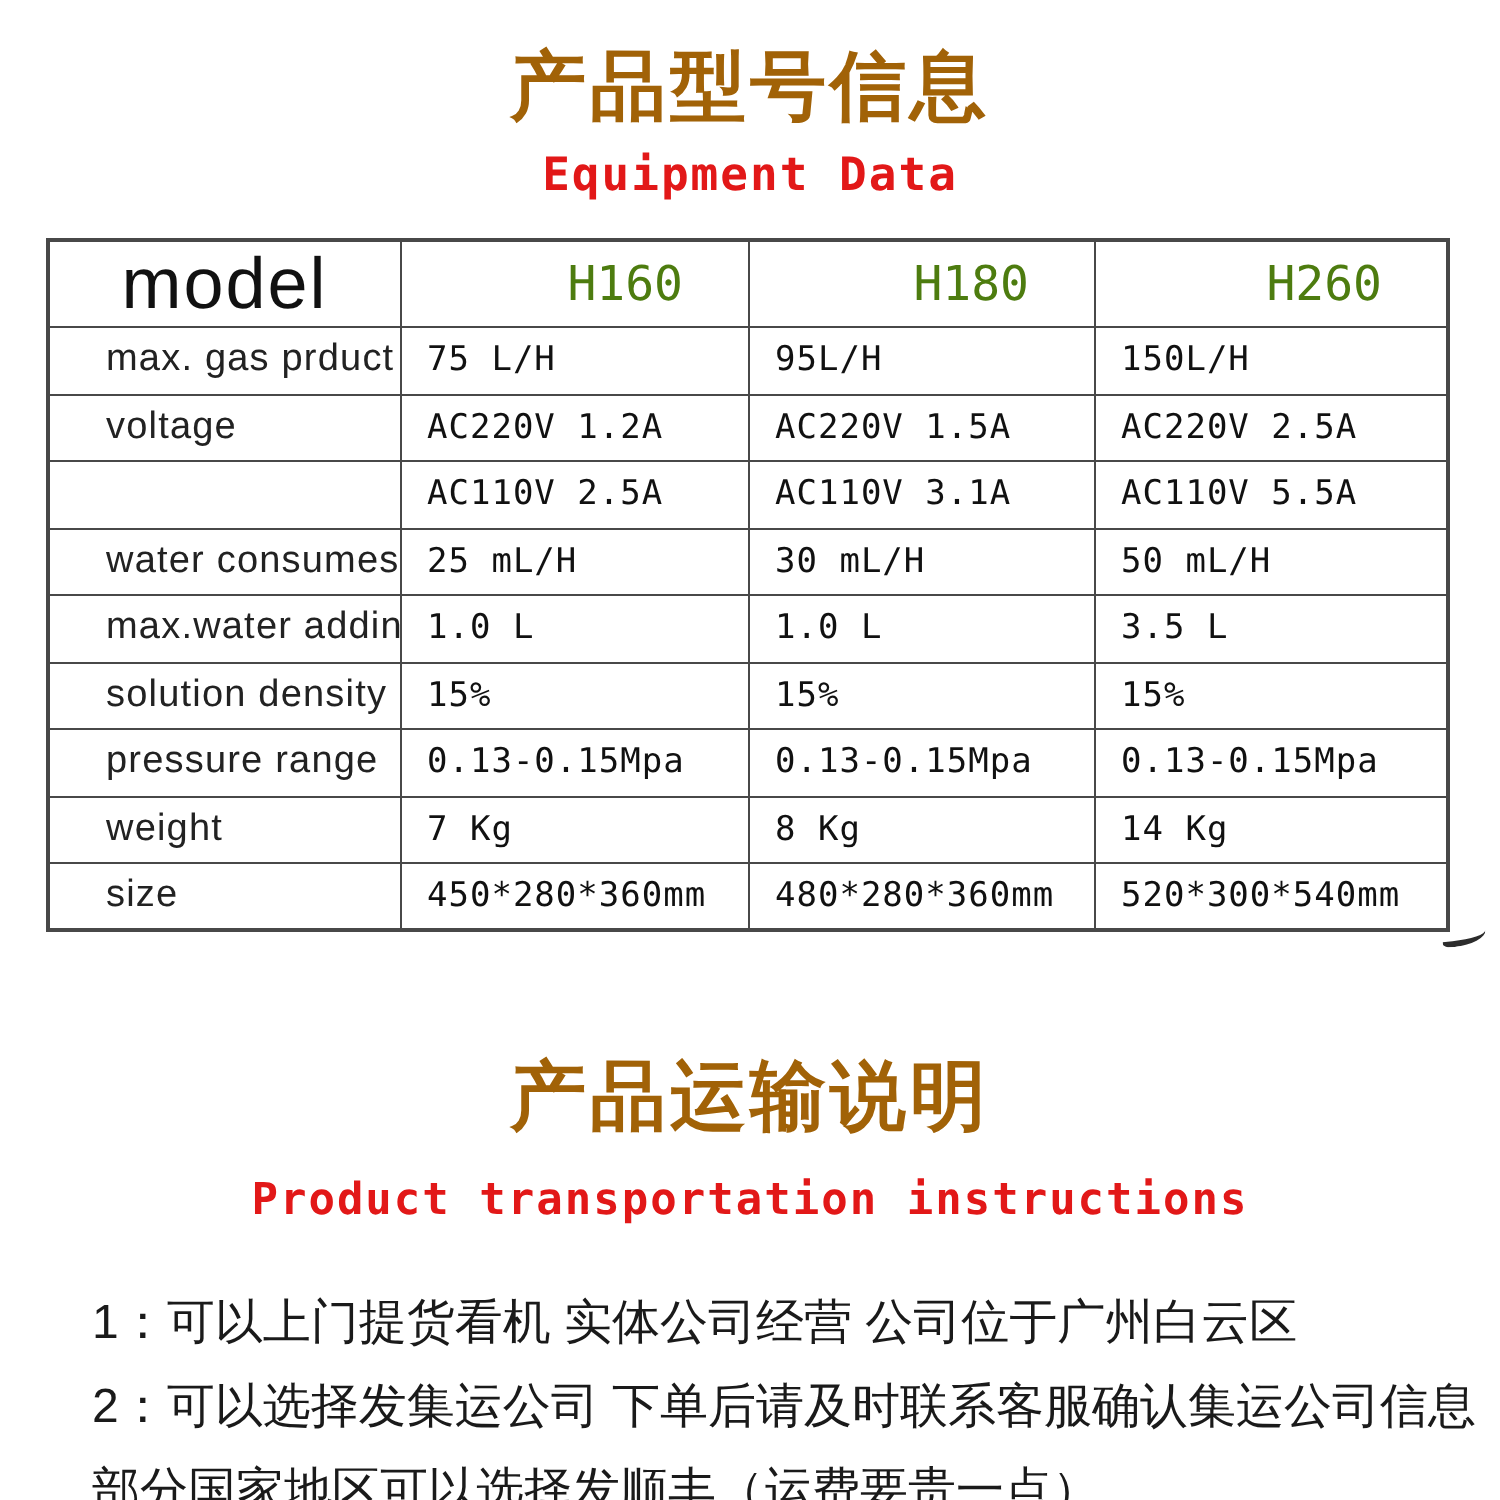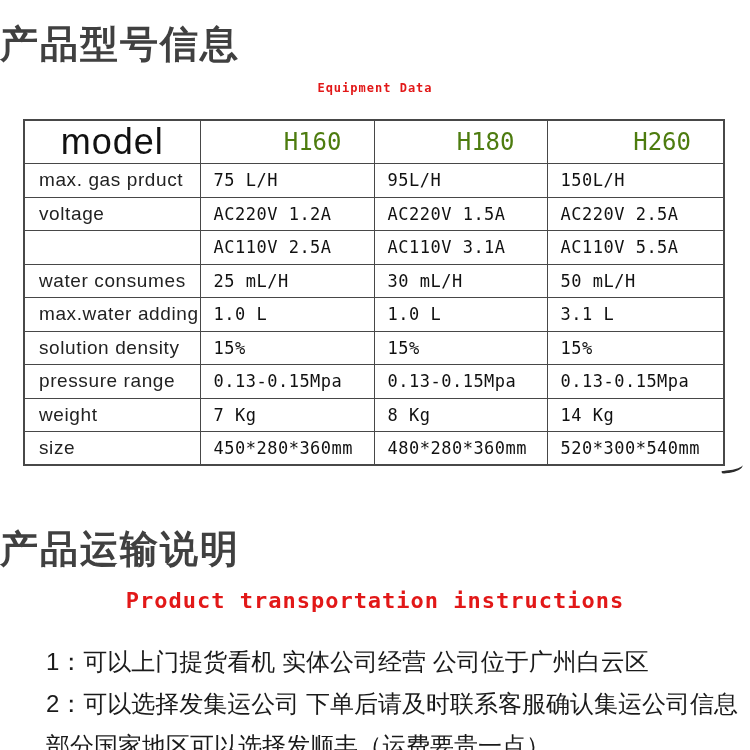--- a/index.html
+++ b/index.html
@@ -5,36 +5,37 @@
   * { margin: 0; padding: 0; box-sizing: border-box; }
   html, body { width: 750px; height: 750px; }
   body {
     background: #ffffff;
     font-family: "Liberation Sans", sans-serif;
     color: #1c1c1c;
     position: relative;
     overflow: hidden;
   }
   .title-cn {
-    color: #404040;
+    text-align: center;
+    color: #a16207;
     font-weight: bold;
     font-size: 38px;
     line-height: 44px;
     letter-spacing: 2px;
     font-family: "Liberation Sans", sans-serif;
   }
   .title-cn.first { margin-top: 22px; }
   .title-cn.second { margin-top: 61px; }
   .title-en {
     text-align: center;
     color: #e21818;
     font-family: "DejaVu Sans Mono", monospace;
     font-weight: bold;
   }
-  .title-en.first { margin-top: 10px; font-size: 12px; line-height: 24px; letter-spacing: 1px; }
+  .title-en.first { margin-top: 10px; font-size: 23px; line-height: 24px; letter-spacing: 1px; }
   .title-en.second { margin-top: 16px; font-size: 22px; line-height: 28px; letter-spacing: 1px; }
 
   table.spec {
     margin: 19px 0 0 23px;
     width: 700px;
     border-collapse: collapse;
     table-layout: fixed;
     border: 2px solid #484848;
   }
   table.spec td {
@@ -53,21 +54,21 @@
     font-family: "Liberation Sans", sans-serif;
   }
   td.model-col {
     text-align: right;
     padding-right: 32px;
     font-size: 24px;
     color: #4d7c0f;
     font-family: "DejaVu Sans Mono", monospace;
   }
   td.row-label {
-    padding-left: 14px;
+    padding-left: 28px;
     font-size: 19px;
     letter-spacing: 0.6px;
     color: #222;
   }
   td.row-value {
     padding-left: 13px;
     font-size: 17px;
     letter-spacing: 0.5px;
     color: #111;
     font-family: "DejaVu Sans Mono", monospace;
@@ -134,21 +135,21 @@
   <tr class="body-row">
     <td class="row-label">water consumes</td>
     <td class="row-value">25 mL/H</td>
     <td class="row-value">30 mL/H</td>
     <td class="row-value">50 mL/H</td>
   </tr>
   <tr class="body-row">
     <td class="row-label">max.water adding</td>
     <td class="row-value">1.0 L</td>
     <td class="row-value">1.0 L</td>
-    <td class="row-value">3.1 L</td>
+    <td class="row-value">3.5 L</td>
   </tr>
   <tr class="body-row">
     <td class="row-label">solution density</td>
     <td class="row-value">15%</td>
     <td class="row-value">15%</td>
     <td class="row-value">15%</td>
   </tr>
   <tr class="body-row">
     <td class="row-label">pressure range</td>
     <td class="row-value">0.13-0.15Mpa</td>

